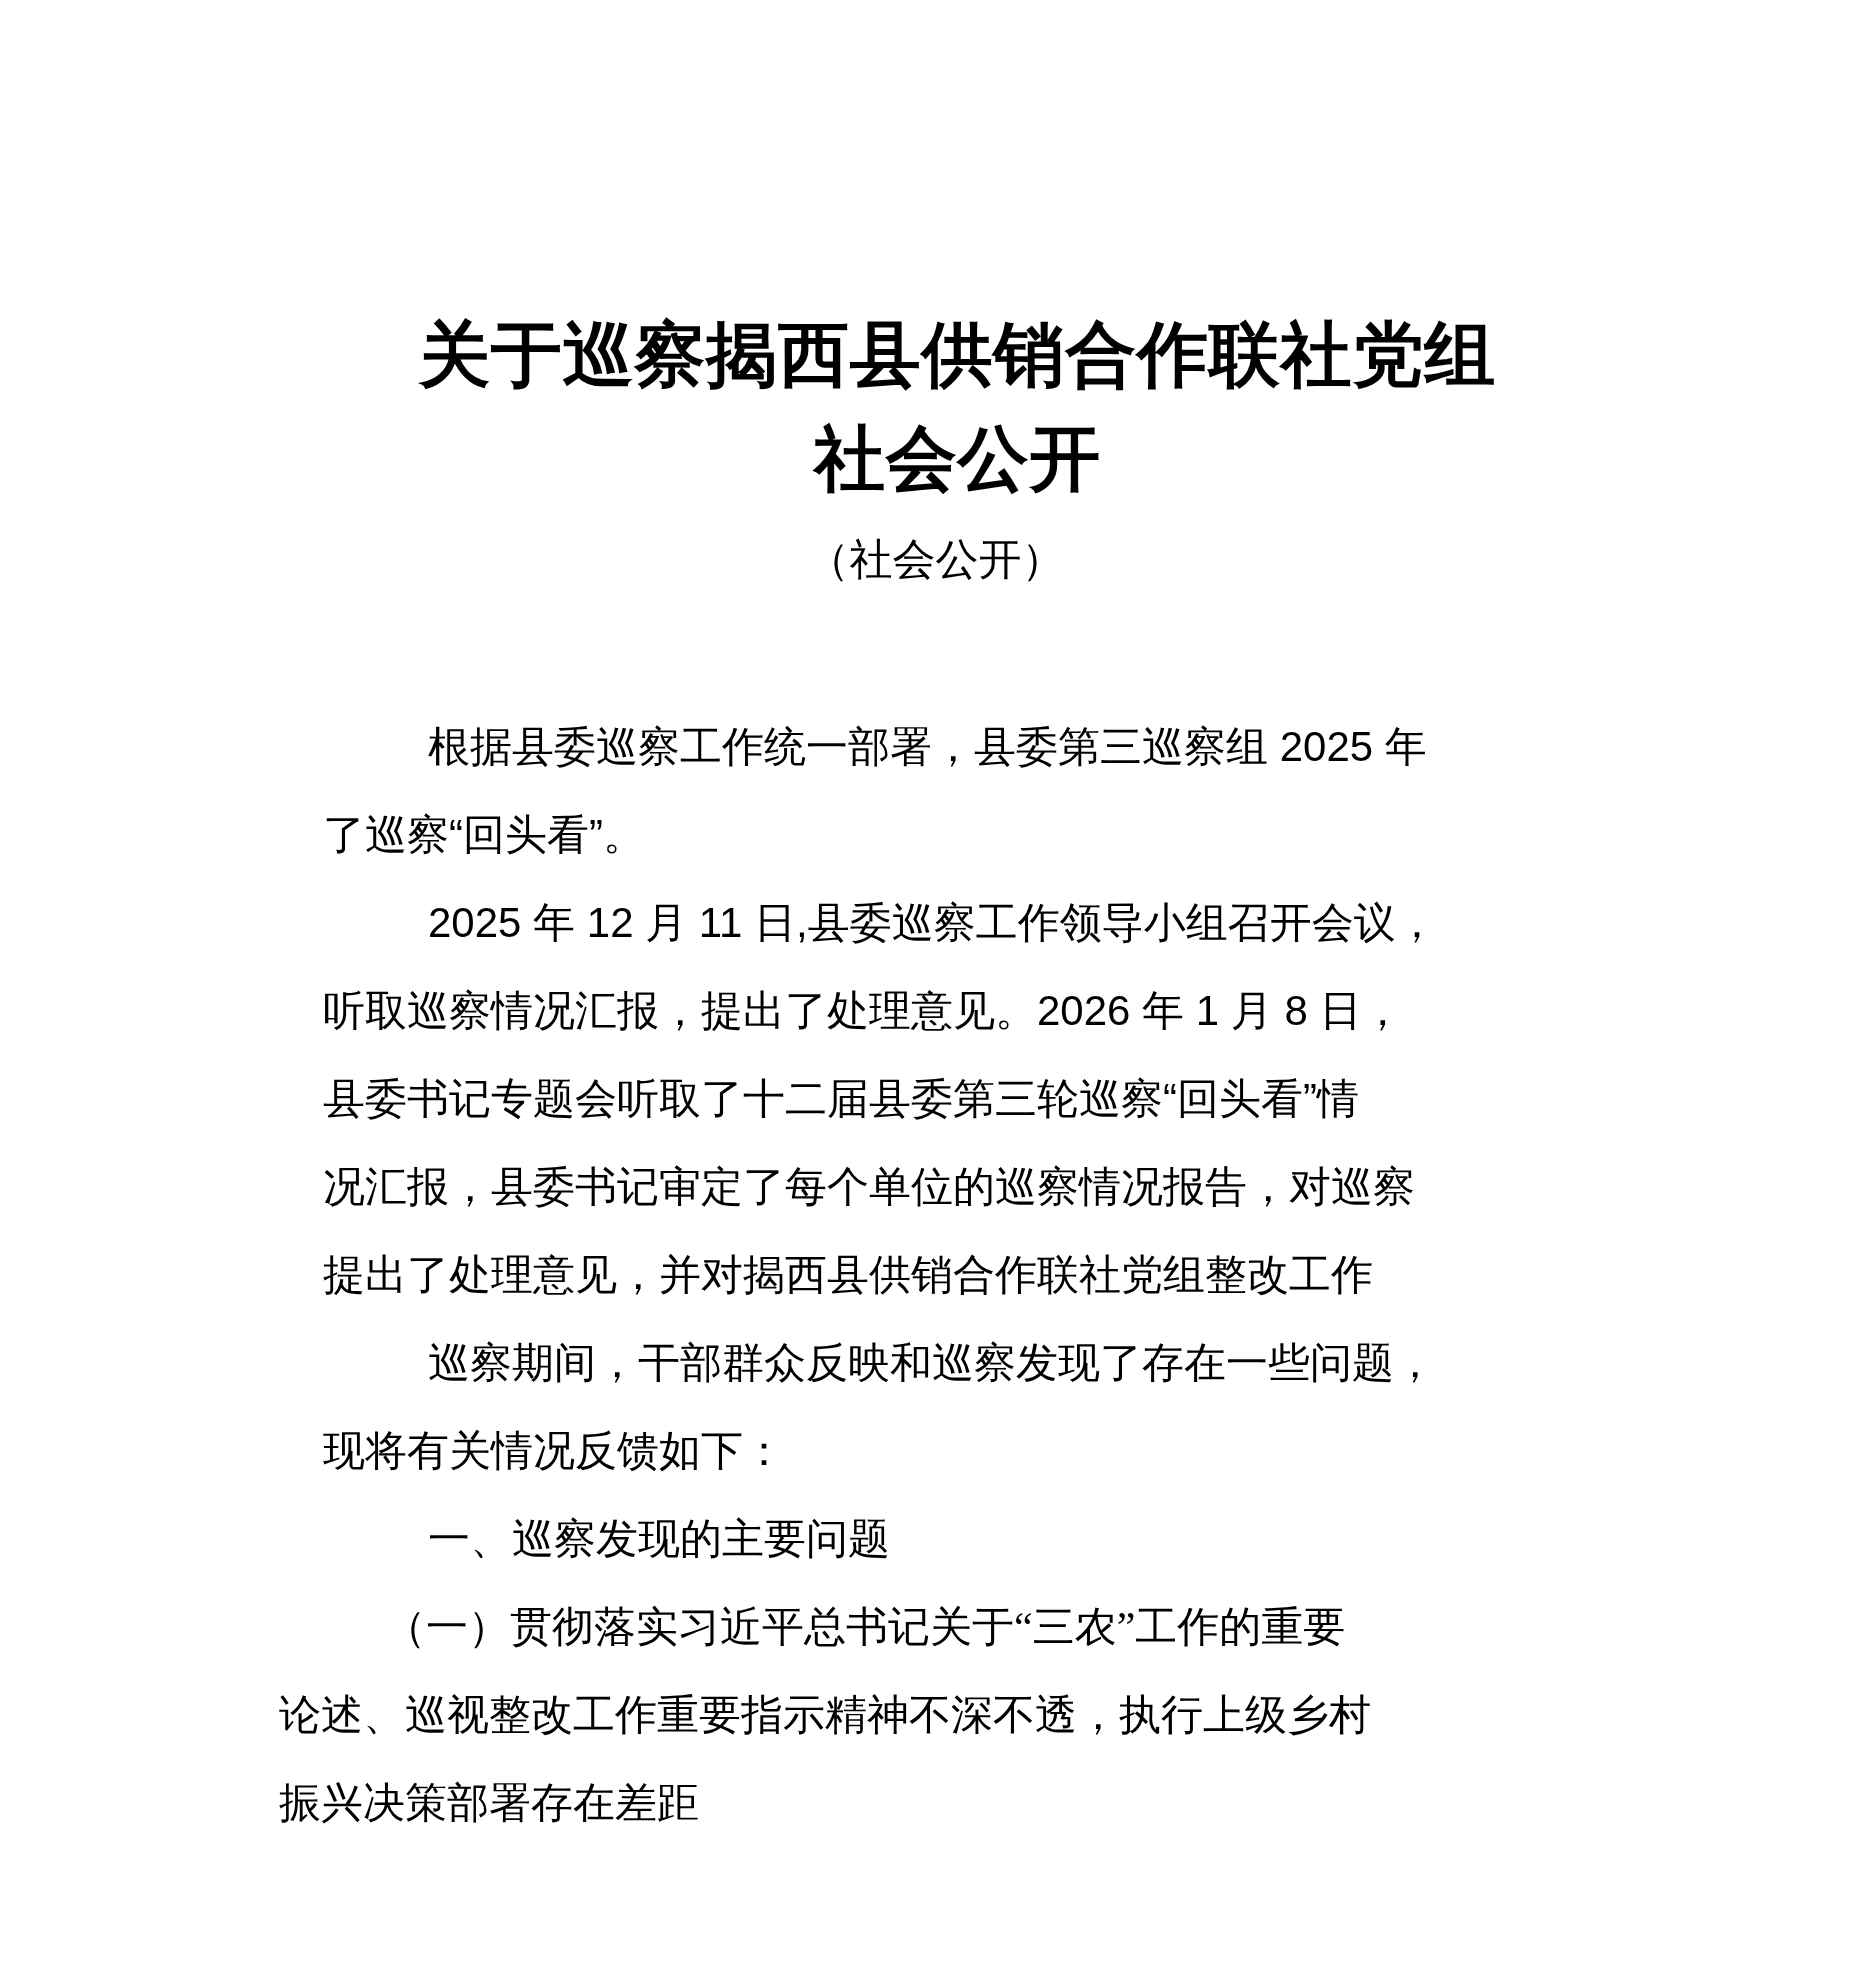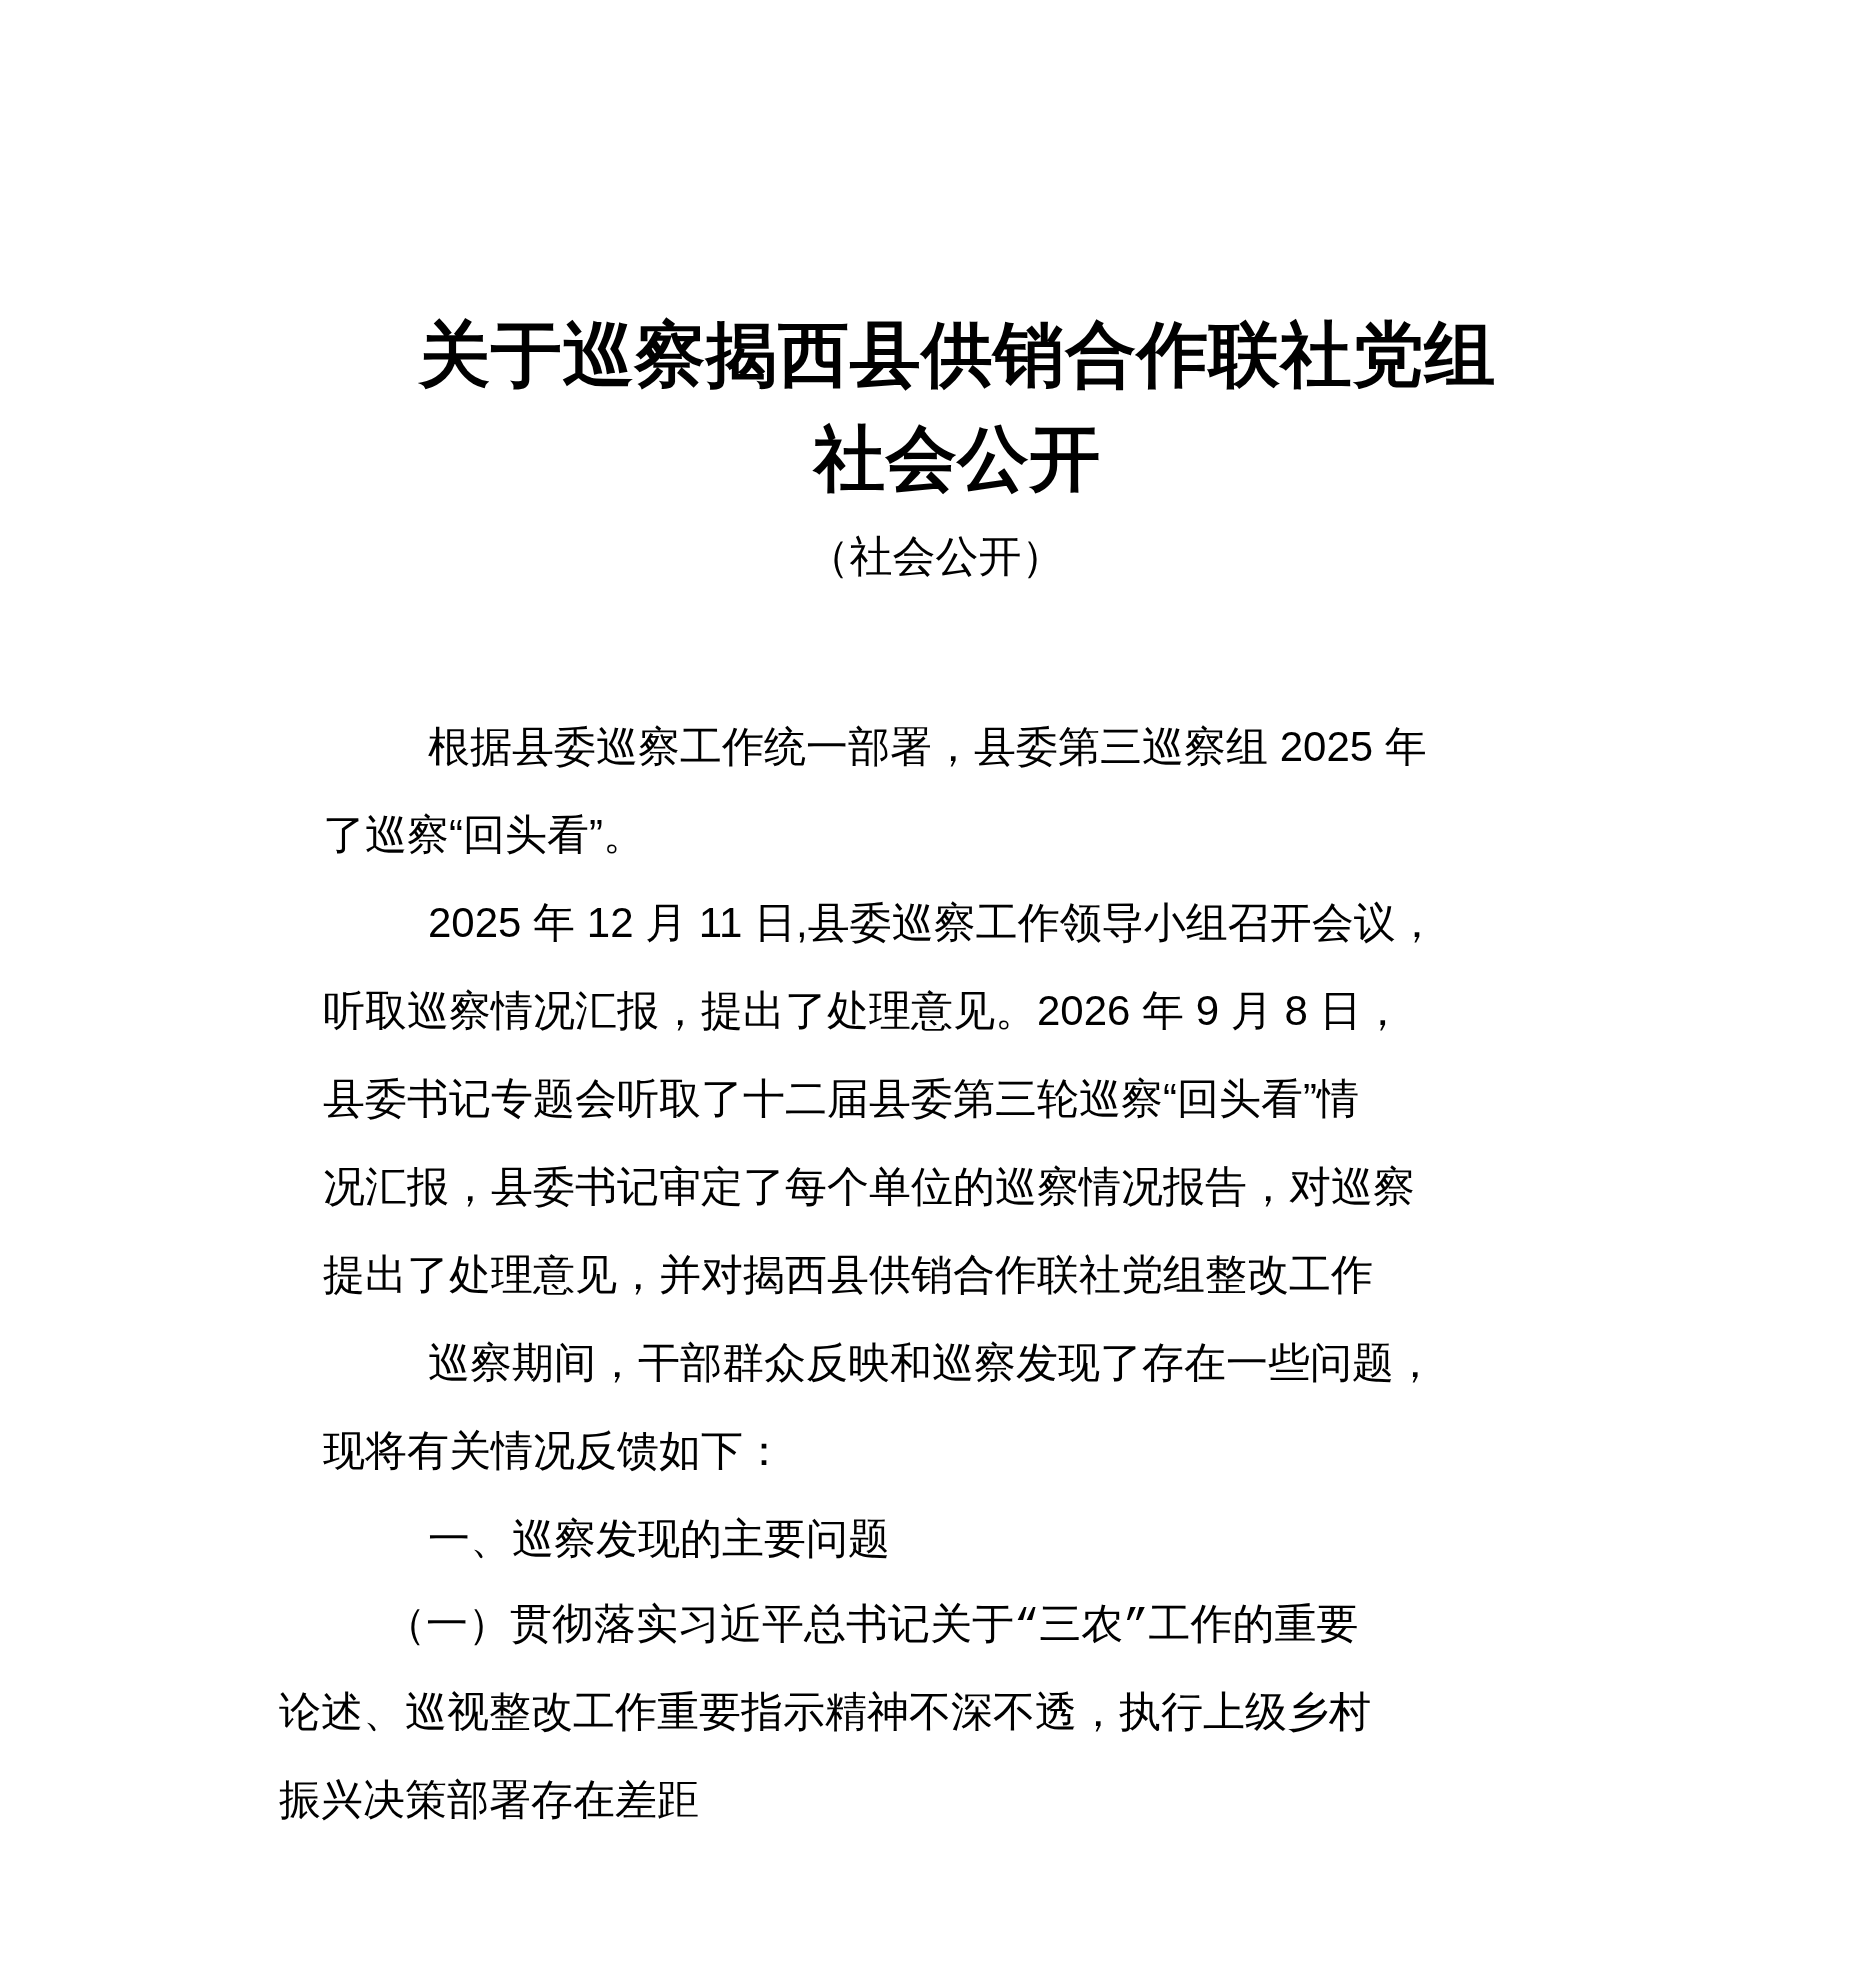--- a/index.html
+++ b/index.html
@@ -16,21 +16,21 @@
     overflow: hidden;
     box-sizing: border-box;
   }
   .content {
     position: absolute;
     left: 279px;
     top: 0;
     width: 1313px;
   }
   .f-sans { font-family: "Liberation Sans", "DejaVu Sans", sans-serif; margin-left: 44px; }
-  .f-serif { font-family: Liberation Mono, monospace; }
+  .f-serif { font-family: Liberation Serif, serif; }
 
   .title-block {
     margin-top: 303px;
     text-align: center;
   }
   .title-line {
     font-size: 71px;
     line-height: 104px;
     font-weight: bold;
     letter-spacing: 0.8px;
@@ -71,21 +71,21 @@
 
     <div class="body-block">
 
       <div>
         <div class="body-line f-sans indent">根据县委巡察工作统一部署，县委第三巡察组 2025 年</div>
         <div class="body-line f-sans">了巡察“回头看”。</div>
       </div>
 
       <div>
         <div class="body-line f-sans indent">2025 年 12 月 11 日,县委巡察工作领导小组召开会议，</div>
-        <div class="body-line f-sans">听取巡察情况汇报，提出了处理意见。2026 年 9 月 8 日，</div>
+        <div class="body-line f-sans">听取巡察情况汇报，提出了处理意见。2026 年 1 月 8 日，</div>
         <div class="body-line f-sans">县委书记专题会听取了十二届县委第三轮巡察“回头看”情</div>
         <div class="body-line f-sans">况汇报，县委书记审定了每个单位的巡察情况报告，对巡察</div>
         <div class="body-line f-sans">提出了处理意见，并对揭西县供销合作联社党组整改工作</div>
       </div>
 
       <div>
         <div class="body-line f-sans indent">巡察期间，干部群众反映和巡察发现了存在一些问题，</div>
         <div class="body-line f-sans">现将有关情况反馈如下：</div>
       </div>
 

